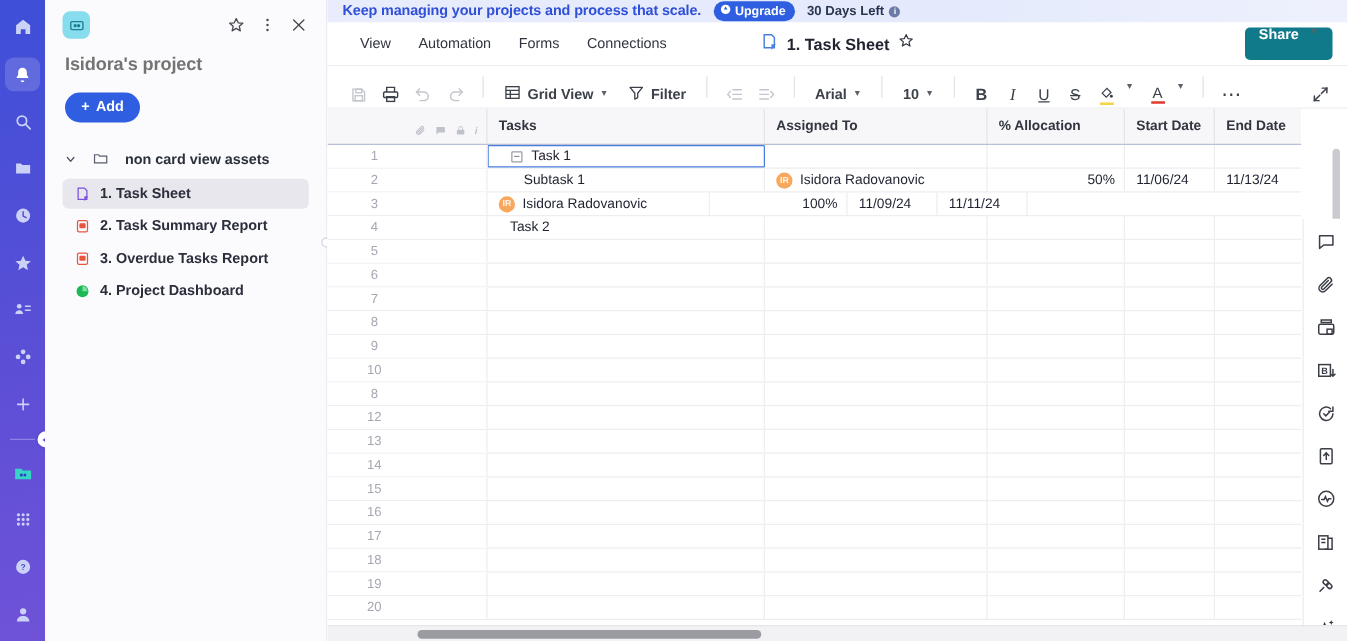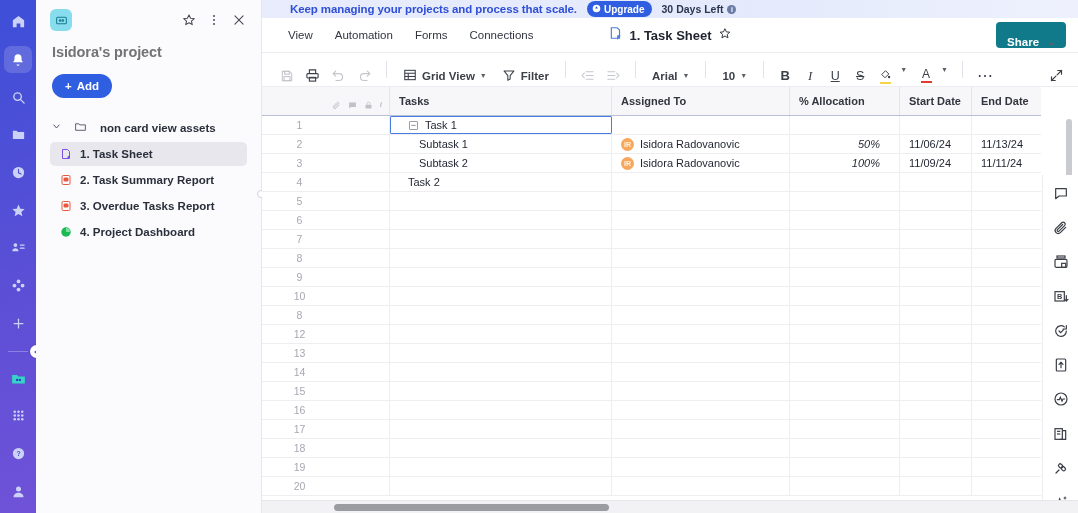--- a/index.html
+++ b/index.html
@@ -77,21 +77,21 @@
   .sb-handle {
     position:absolute; right:-4px; top:190px; width:8px; height:8px;
     background:#ffffff; border:1px solid #d3d3dc; border-radius:50%;
   }
 
   
   .main { flex: 1 1 auto; height: 513px; display: flex; flex-direction: column; position: relative; background:#fff; }
 
   .promo {
     height: 18px; background: linear-gradient(90deg,#e8ecfd 0%,#e4eafc 60%,#eef1fd 100%);
-    display: flex; align-items: center; padding-left: 28px; gap: 10px;
+    display: flex; align-items: center; padding-left: 12px; gap: 10px;
   }
   .promo-text { font-size: 11.5px; font-weight: bold; color: #2f4fd6; letter-spacing: -0.1px; }
   .promo-btn {
     background: #2f5fe0; color: #fff; border: none; border-radius: 9px;
     height: 16px; padding: 0 7px 0 5px; font-size: 10px; font-weight: bold;
     display: inline-flex; align-items: center; gap: 3px;
     font-family: "Liberation Sans", sans-serif; cursor: pointer;
   }
   .promo-days { font-size: 10.5px; color: #2b3550; font-weight: bold; display:flex; align-items:center; gap:4px;text-align:center;}
   .info-dot {
@@ -106,21 +106,21 @@
   .menu-item { font-size: 11.5px; color: #31353f; margin-right: 22px; cursor: pointer; }
   .doc-title-wrap {
     position: absolute; left: 50%; transform: translateX(-50%);
     display: flex; align-items: center; gap: 7px;
   }
   .doc-title { font-size: 13px; font-weight: bold; color: #1f2330; }
   .share-btn {
     position: absolute; right: 12px; top: 4px;
     background: #117a8a; color: #fff; border: none; border-radius: 4px;
     height: 26px; padding: 0 11px; font-size: 11.5px; font-weight: bold;
-    display: inline-flex; align-items: flex-end; gap: 9px;
+    display: inline-flex; align-items: flex-start; gap: 9px;
     font-family: "Liberation Sans", sans-serif; cursor: pointer;
   }
 
   .toolbar {
     height: 34px; display: flex; align-items: center; padding: 0 10px 0 14px;
     border-bottom: 1px solid #ededf1; gap: 3px; background:#fff; position: relative;
   }
   .tb {
     height: 22px; min-width: 22px; display: inline-flex; align-items: center; justify-content: center;
     gap: 5px; padding: 0 4px; border-radius: 3px; color: #3c4049; font-size: 11.5px; cursor: pointer; margin-top: 12px;
@@ -155,21 +155,21 @@
   .c-assign { width: 178px; flex: 0 0 178px; }
   .c-alloc { width: 110px; flex: 0 0 110px; text-align: center; }
   .c-start { width: 72px; flex: 0 0 72px; }
   .c-end { width: 72px; flex: 0 0 72px; }
 
   .grow { display: flex; height: 19px; border-bottom: 1px solid #eeeef1; }
   .grow .cell {
     font-size: 11px; color: #1f2330; display: flex; align-items: center;
     padding-left: 9px; border-right: 1px solid #eeeef1; overflow: hidden; white-space: nowrap;
   }
-  .grow .cell.right { justify-content: flex-end; padding-right: 19px; font-style: italic; }
+  .grow .cell.right { justify-content: flex-end; padding-right: 7px; }
   .grow .cell.num {
     justify-content: center; color: #a6a8b1; font-size: 10.5px;
     padding-left: 0; border-right: 1px solid #eeeef1; background: #fff;
   }
   .grow .cell.num .n { margin-right: 52px; }
   .cell.sel {
     border: 1.5px solid #4a7de0; border-radius: 1px;
     box-shadow: inset 0 0 0 1px #fff; padding-left: 7px;
   }
   .collapse-box {
@@ -600,23 +600,20 @@
                 <span>Isidora Radovanovic</span>
               </div>
               <div class="cell c-alloc right">50%</div>
               <div class="cell c-start">11/06/24</div>
               <div class="cell c-end">11/13/24</div>
             </div>
             <div class="grow">
               <div class="cell num c-gut">
                 <span class="n">3</span>
               </div>
-              <div class="cell c-task indent">
-                <span>Subtask 2</span>
-              </div>
               <div class="cell c-assign">
                 <span class="avatar">IR</span>
                 <span>Isidora Radovanovic</span>
               </div>
               <div class="cell c-alloc right">100%</div>
               <div class="cell c-start">11/09/24</div>
               <div class="cell c-end">11/11/24</div>
             </div>
             <div class="grow">
               <div class="cell num c-gut">

